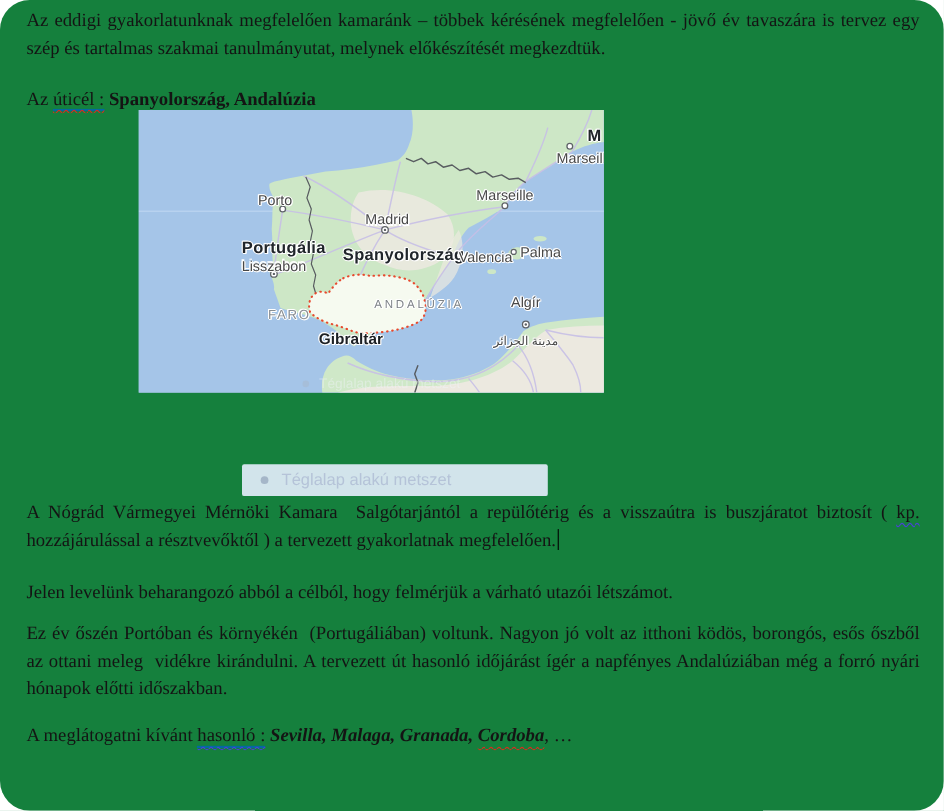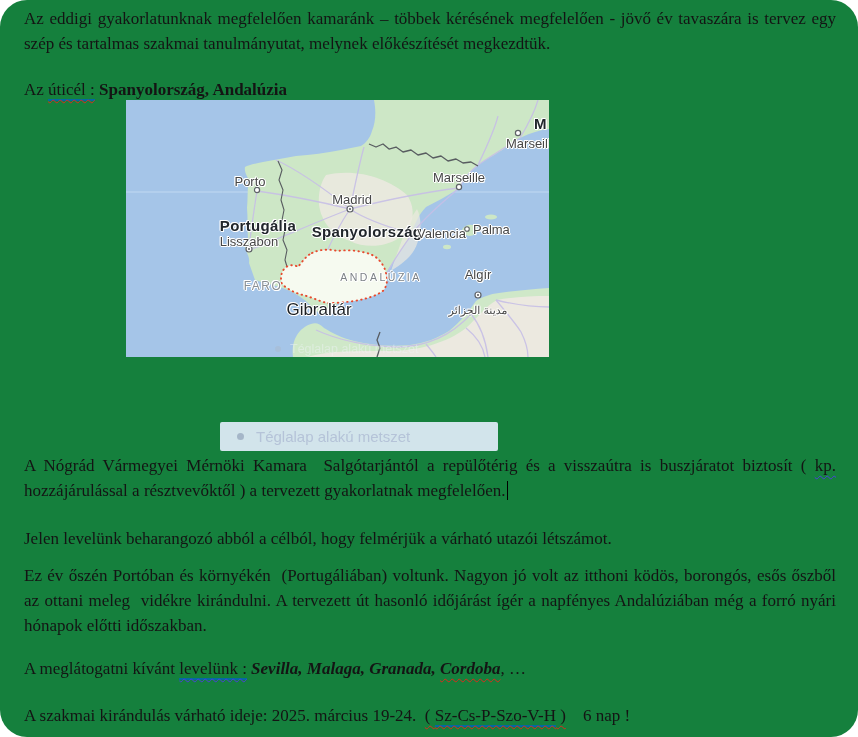--- a/index.html
+++ b/index.html
@@ -18,21 +18,21 @@
 
   
   .map{position:absolute;left:126px;top:100px;width:423px;height:257px;overflow:hidden;background:#a5c5e8;}
   .map svg{position:absolute;left:0;top:0;}
   .map-label{position:absolute;white-space:nowrap;transform:translateX(-50%);
     font-family:"Liberation Sans",sans-serif;color:#474747;font-size:13px;
     text-shadow:-1px 0 0 #fff,1px 0 0 #fff,0 -1px 0 #fff,0 1px 0 #fff,-1px -1px 0 #fff,1px 1px 0 #fff;}
   .map-label.country{font-weight:bold;font-size:15px;color:#21262b;letter-spacing:.3px;}
   .map-label.region{font-size:10.5px;color:#7d8287;letter-spacing:2.5px;}
   .map-label.region2{font-size:12px;color:#8a8f94;letter-spacing:1.5px;}
-  .map-label.big{font-weight:normal;font-size:17px;color:#1c2024;}
+  .map-label.big{font-weight:bold;font-size:14px;color:#1c2024;}
   .map-label.anchor-left{transform:none;}
   .map-label.arabic{font-size:11px;margin-top:24px;}
 
   
   .snip-tip{position:absolute;left:220px;top:422px;width:278px;height:29px;border-radius:2px;
     background:rgba(227,237,250,0.92);display:flex;align-items:center;
     font-family:"Liberation Sans",sans-serif;font-size:15px;color:#b5c3d8;}
   .snip-dot{width:7px;height:7px;border-radius:50%;background:#96a7bc;opacity:.75;margin:0 12px 0 17px;flex:0 0 auto;}
   .snip-ghost{position:absolute;left:146px;top:240px;width:160px;height:18px;display:flex;align-items:center;
     font-family:"Liberation Sans",sans-serif;font-size:12.5px;color:rgba(240,244,249,0.8);opacity:.55;}
@@ -166,17 +166,16 @@
   <p class="para" style="top:453px;"><span>A Nógrád Vármegyei Mérnöki Kamara &nbsp;Salgótarjántól a repülőtérig és a visszaútra is buszjáratot biztosít ( </span><span class="sq-blue">kp.</span><span> hozzájárulással a résztvevőktől ) a tervezett gyakorlatnak megfelelően.</span><span class="caret"></span></p>
 
   <p class="para last" style="top:526px;">
     <span>Jelen levelünk beharangozó abból a célból, hogy felmérjük a várható utazói létszámot.</span>
   </p>
 
   <p class="para" style="top:563px;">
     <span>Ez év őszén Portóban és környékén &nbsp;(Portugáliában) voltunk. Nagyon jó volt az itthoni ködös, borongós, esős őszből az ottani meleg &nbsp;vidékre kirándulni. A tervezett út hasonló időjárást ígér a napfényes Andalúziában még a forró nyári hónapok előtti időszakban.</span>
   </p>
 
-  <p class="para last" style="top:656px;"><span>A meglátogatni kívánt </span><span class="u-solid sq-blue">levelünk :</span><span> </span><span class="bi">Sevilla, Malaga, Granada, </span><span class="bi sq-red">Cordoba</span><span>, …</span></p>
+  <p class="para last" style="top:656px;"><span>A meglátogatni kívánt </span><span class="u-solid sq-blue">hasonló :</span><span> </span><span class="bi">Sevilla, Malaga, Granada, </span><span class="bi sq-red">Cordoba</span><span>, …</span></p>
 
-  <p class="para last" style="top:703px;"><span>A szakmai kirándulás várható ideje: 2025. március 19-24. &nbsp;</span><span class="sq-red"><span>( </span><span class="u-solid">Sz-Cs-P-Szo-V-H</span><span> )</span></span><span>&nbsp;&nbsp;&nbsp; 6 nap !</span></p>
 
 </div>
 
 </body></html>

